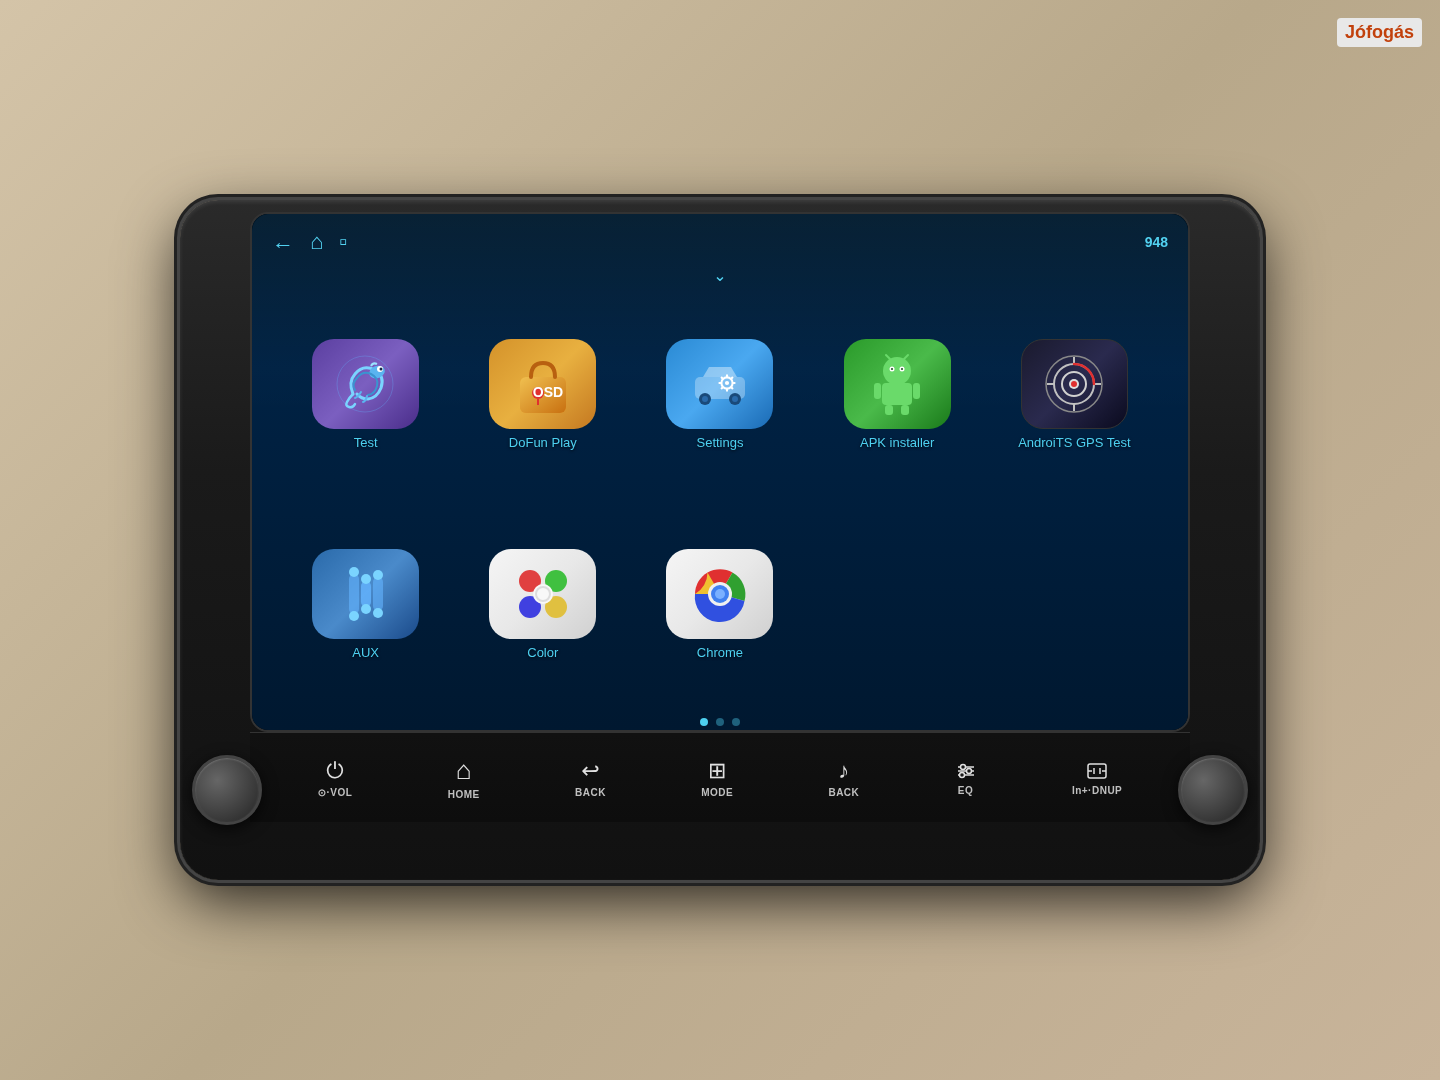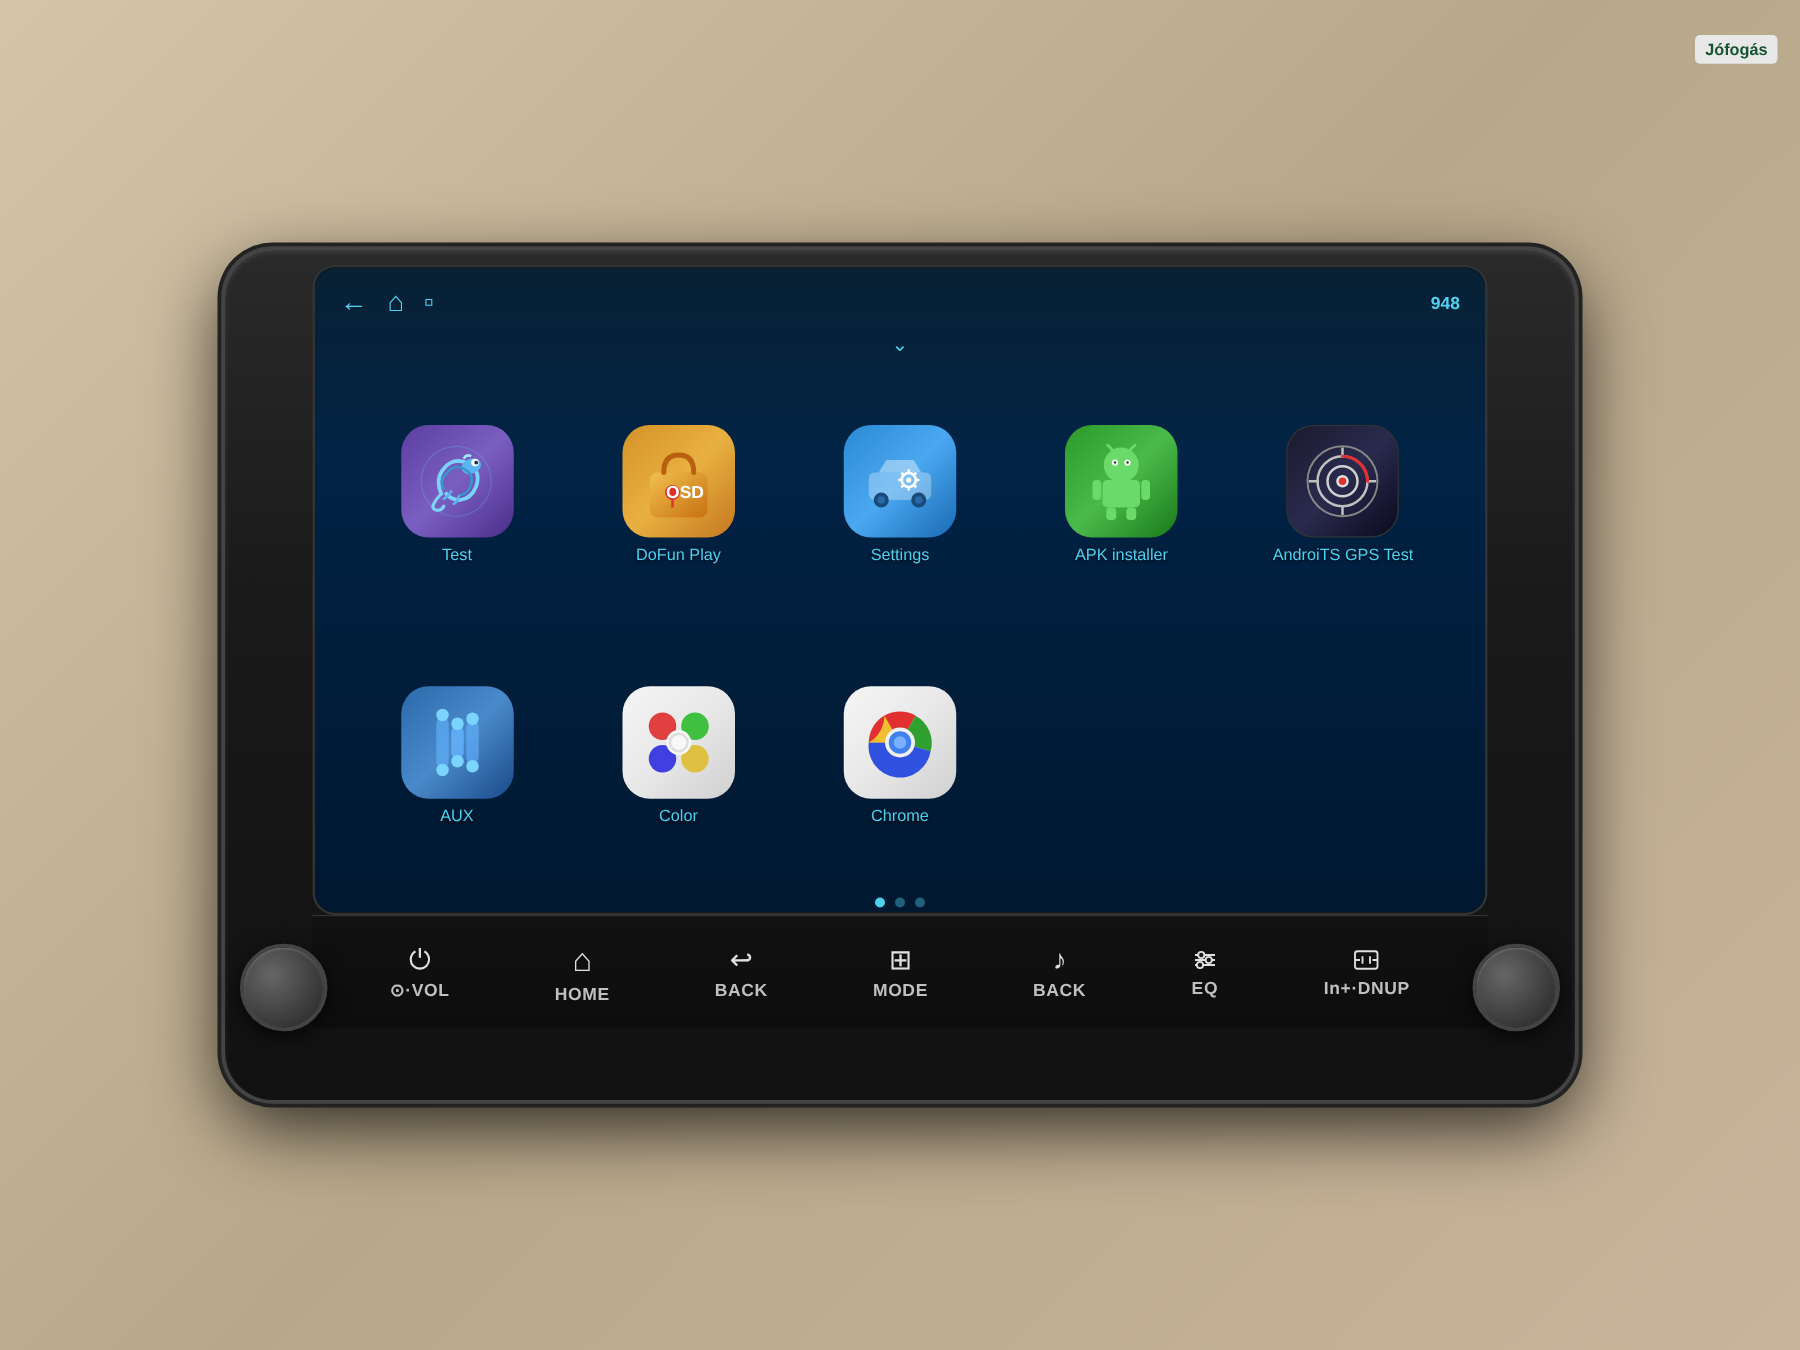--- a/index.html
+++ b/index.html
@@ -20,25 +20,25 @@
       height: 1080px;
       background: linear-gradient(135deg, #d4c4a8 0%, #b8a88a 50%, #c8b49a 100%);
       display: flex;
       align-items: center;
       justify-content: center;
     }
 
     
     .jofogos-logo {
       position: absolute;
-      top: 28px;
+      top: 18px;
       right: 18px;
       background: #e8e8e8;
-      color: #14532d;
-      font-size: 13px;
+      color: #c2410c;
+      font-size: 18px;
       font-weight: bold;
       padding: 4px 8px;
       border-radius: 4px;
       z-index: 100;
     }
 
     
     .head-unit {
       position: relative;
       width: 1080px;
@@ -129,21 +129,21 @@
     .app-item {
       display: flex;
       flex-direction: column;
       align-items: center;
       justify-content: center;
       cursor: pointer;
       gap: 6px;
     }
 
     .app-icon {
-      width: 90px;
+      width: 107px;
       height: 90px;
       border-radius: 22px;
       display: flex;
       align-items: center;
       justify-content: center;
       position: relative;
       overflow: hidden;
     }
 
     .app-label {
@@ -236,21 +236,21 @@
       cursor: pointer;
       color: #e0e0e0;
     }
 
     .bottom-btn .btn-icon {
       font-size: 22px;
       color: #e0e0e0;
     }
 
     .bottom-btn .btn-label {
-      font-size: 14px;
+      font-size: 10px;
       color: #c0c0c0;
       font-weight: bold;
       letter-spacing: 0.5px;
     }
 
     
     .knob {
       position: absolute;
       bottom: 55px;
       width: 70px;

